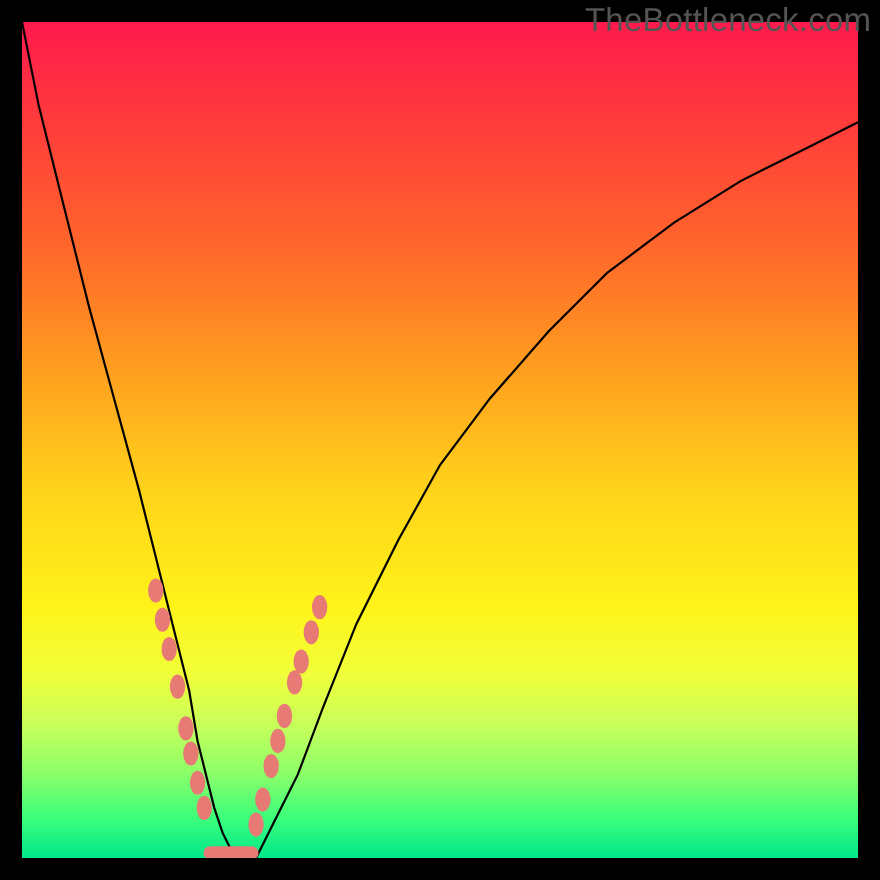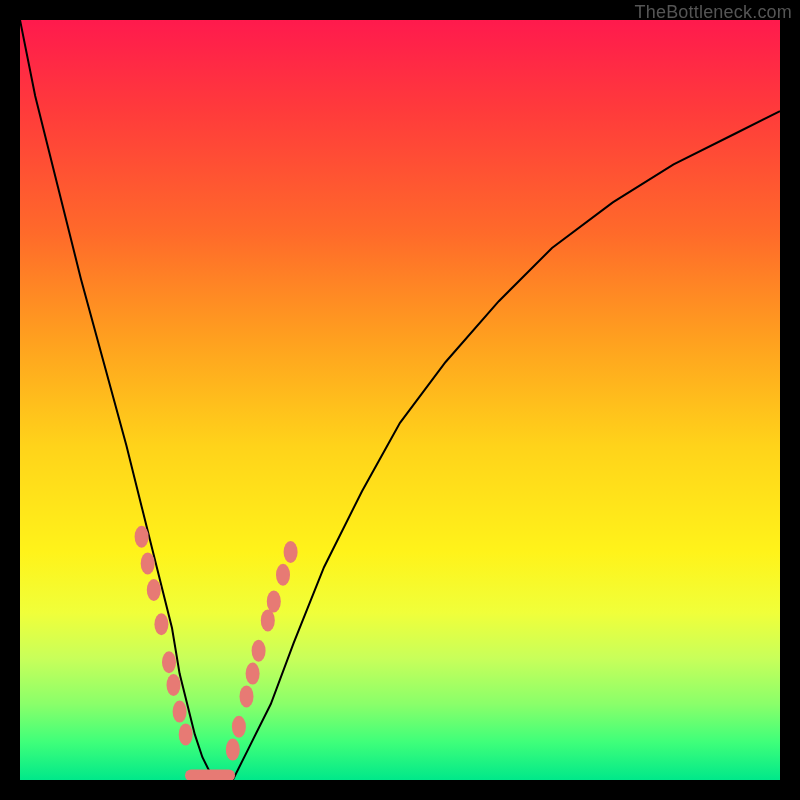--- a/index.html
+++ b/index.html
@@ -37,21 +37,21 @@
       #8aff6a 90%,
       #3fff7a 95%,
       #00e88a 100%
     );
   }
   .watermark {
     position: absolute;
     top: 2px;
     right: 8px;
     color: #555;
-    font-size: 18px;
+    font-size: 30px;
     font-weight: 400;
     letter-spacing: 0.2px;
     z-index: 5;
   }
   svg.curve {
     position: absolute;
     left: 0;
     top: 0;
     width: 760px;
     height: 760px;

